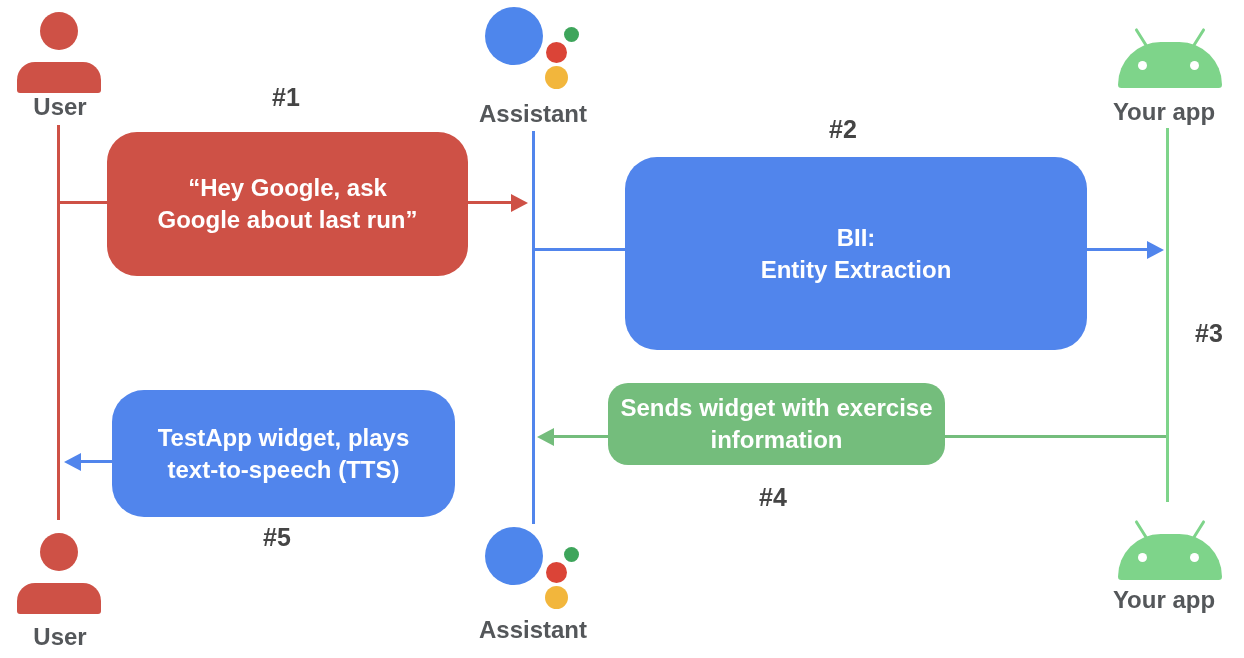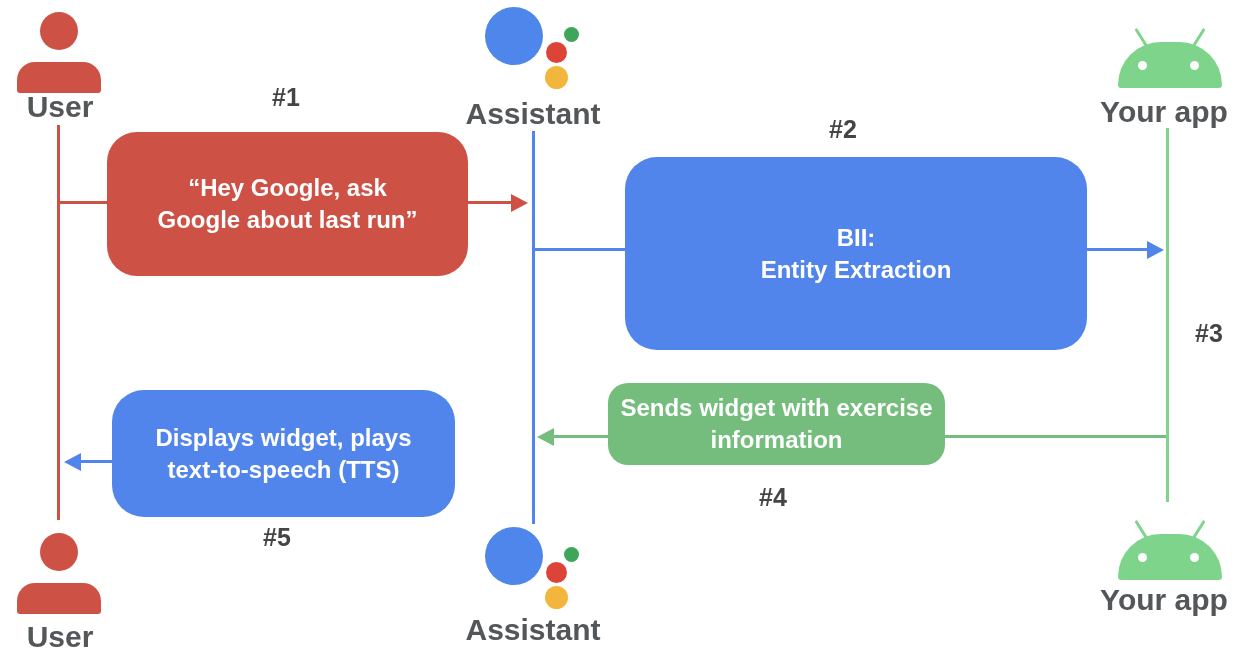--- a/index.html
+++ b/index.html
@@ -42,21 +42,21 @@
   .msgbox{position:absolute;z-index:2;display:flex;flex-direction:column;
           align-items:center;justify-content:center;color:#fff;font-weight:bold;
           font-size:24px;line-height:32px;text-align:center;}
   .msgbox.red{background:var(--red);border-radius:30px;}
   .msgbox.blue{background:var(--blue);border-radius:32px;}
   .msgbox.green{background:var(--green);border-radius:20px;}
   .msgbox span{white-space:nowrap;}
 
   
   .actor-label{position:absolute;z-index:3;transform:translate(-50%,-50%);
-               color:var(--label-gray);font-weight:bold;font-size:30px;white-space:nowrap;}
+               color:var(--label-gray);font-weight:bold;font-size:24px;white-space:nowrap;}
   .step-label{position:absolute;z-index:3;transform:translate(-50%,-50%);
               color:var(--step-gray);font-weight:bold;font-size:25px;white-space:nowrap;}
 
   
   .user-head{position:absolute;width:38px;height:38px;border-radius:50%;background:var(--red);}
   .user-body{position:absolute;width:84px;height:31px;background:var(--red);
              border-radius:18px 18px 3px 3px;}
 
   
   .as-blue{position:absolute;width:58px;height:58px;border-radius:50%;background:var(--assistant-blue);}
@@ -103,21 +103,21 @@
     <span>BII:</span>
     <span>Entity Extraction</span>
   </div>
 
   <div class="msgbox green" style="left:608px;top:383px;width:337px;height:82px;">
     <span>Sends widget with exercise</span>
     <span>information</span>
   </div>
 
   <div class="msgbox blue" style="left:112px;top:390px;width:343px;height:127px;">
-    <span>Displays widget, plays</span>
+    <span>TestApp widget, plays</span>
     <span>text-to-speech (TTS)</span>
   </div>
 
   <div class="step-label" style="left:286px;top:97px;">#1</div>
   <div class="step-label" style="left:843px;top:129px;">#2</div>
   <div class="step-label" style="left:1209px;top:333px;">#3</div>
   <div class="step-label" style="left:773px;top:497px;">#4</div>
   <div class="step-label" style="left:277px;top:537px;">#5</div>
 
   <div>

